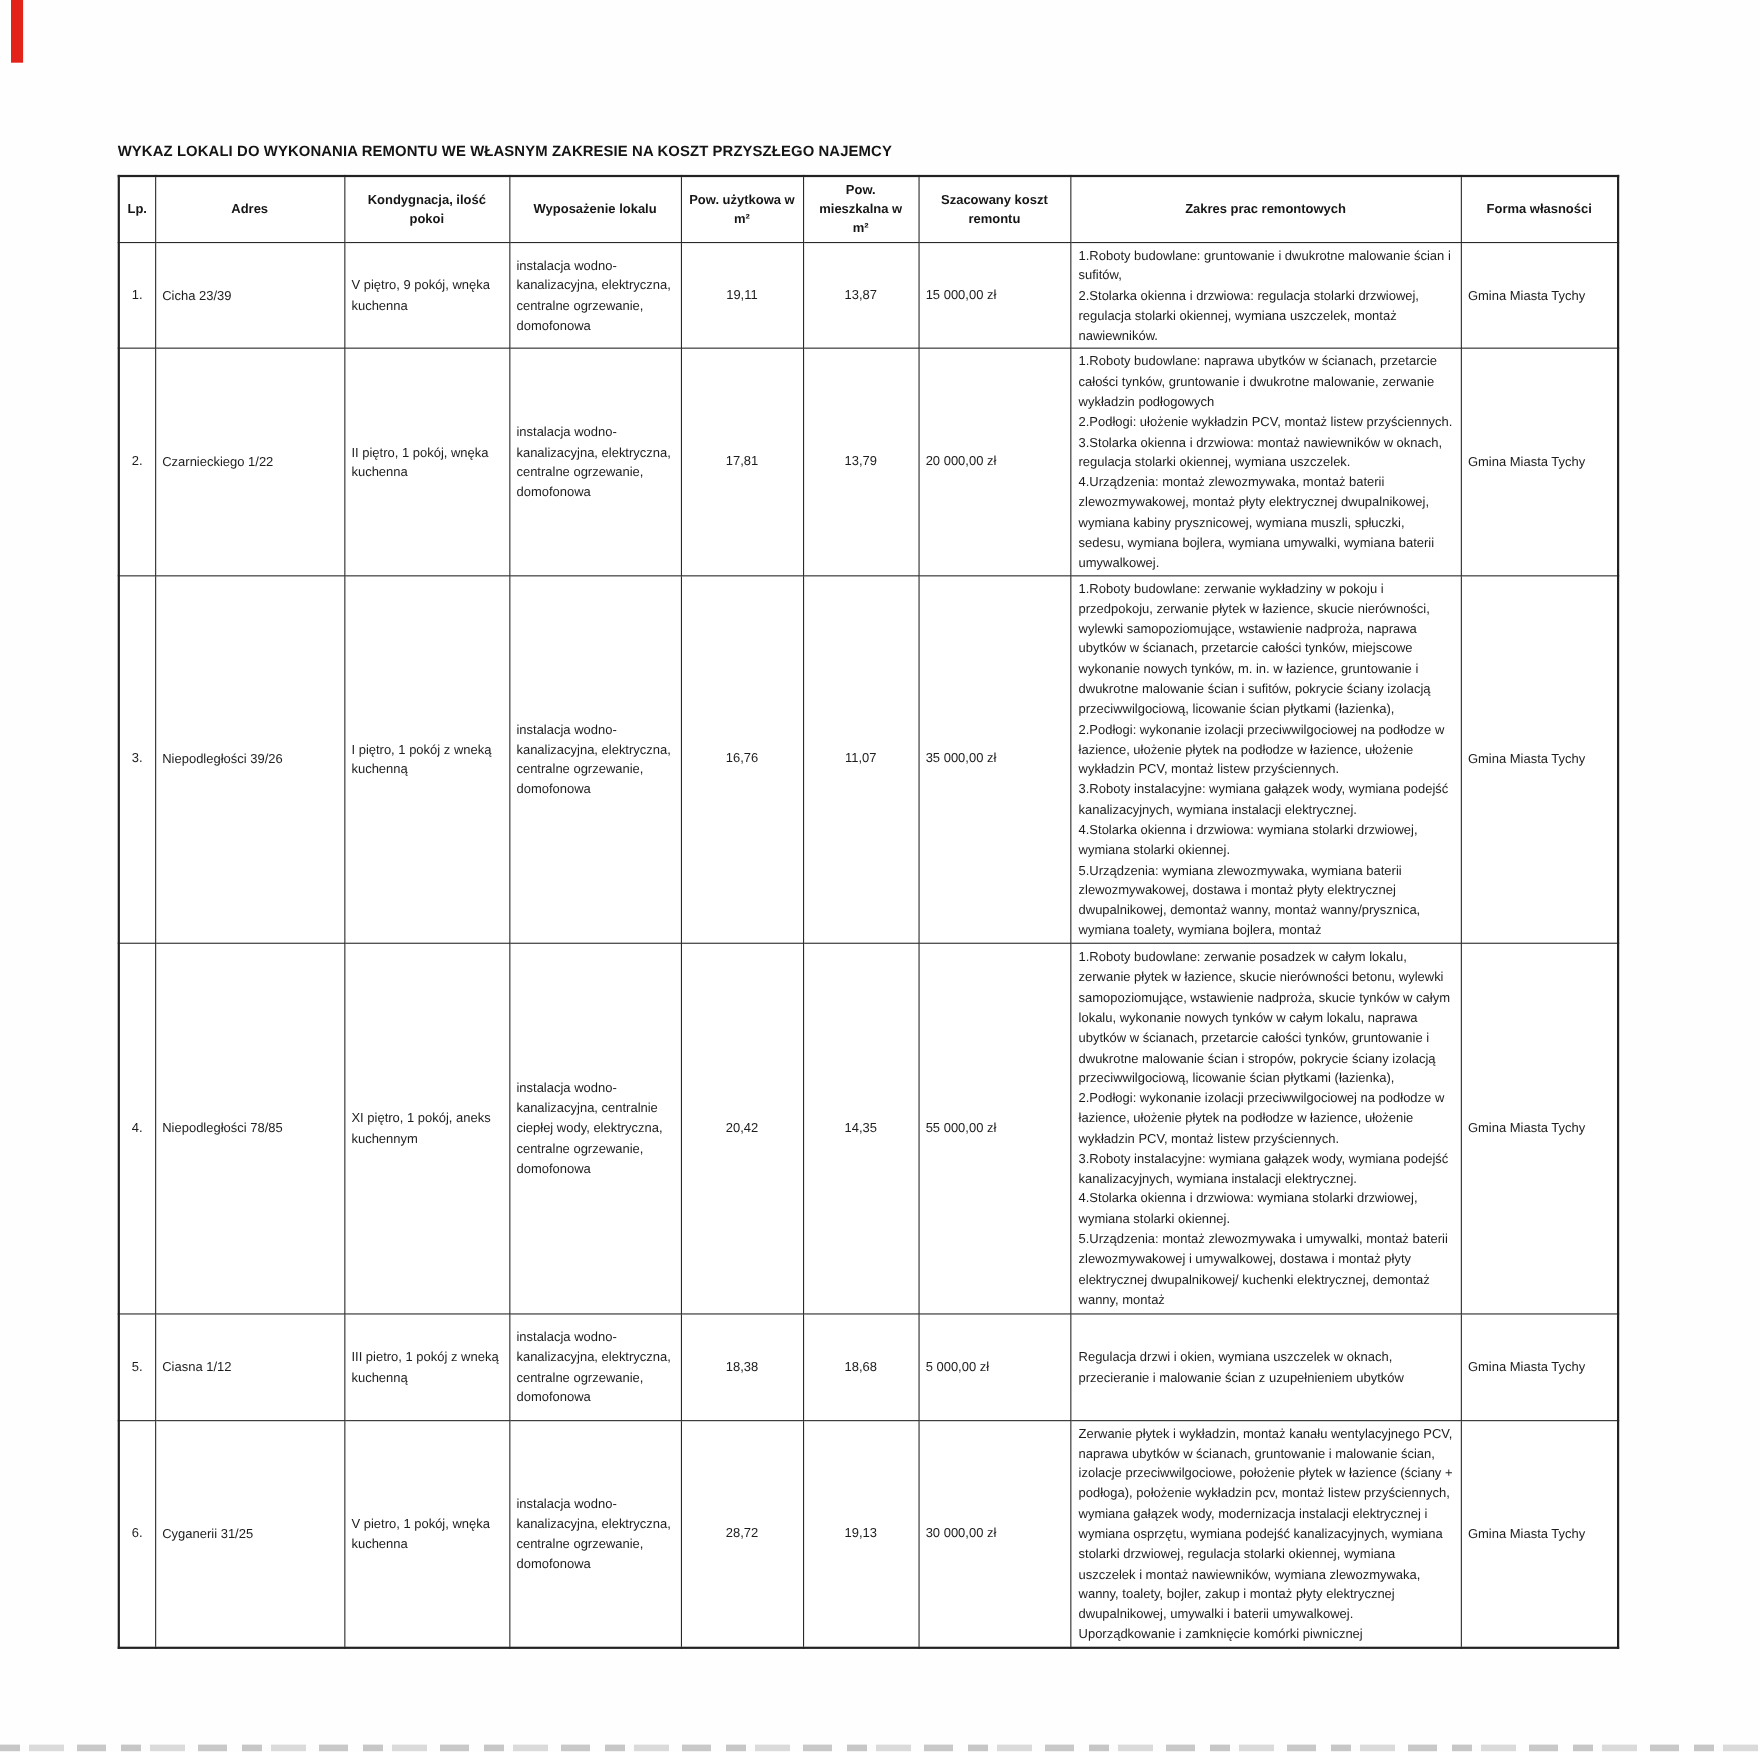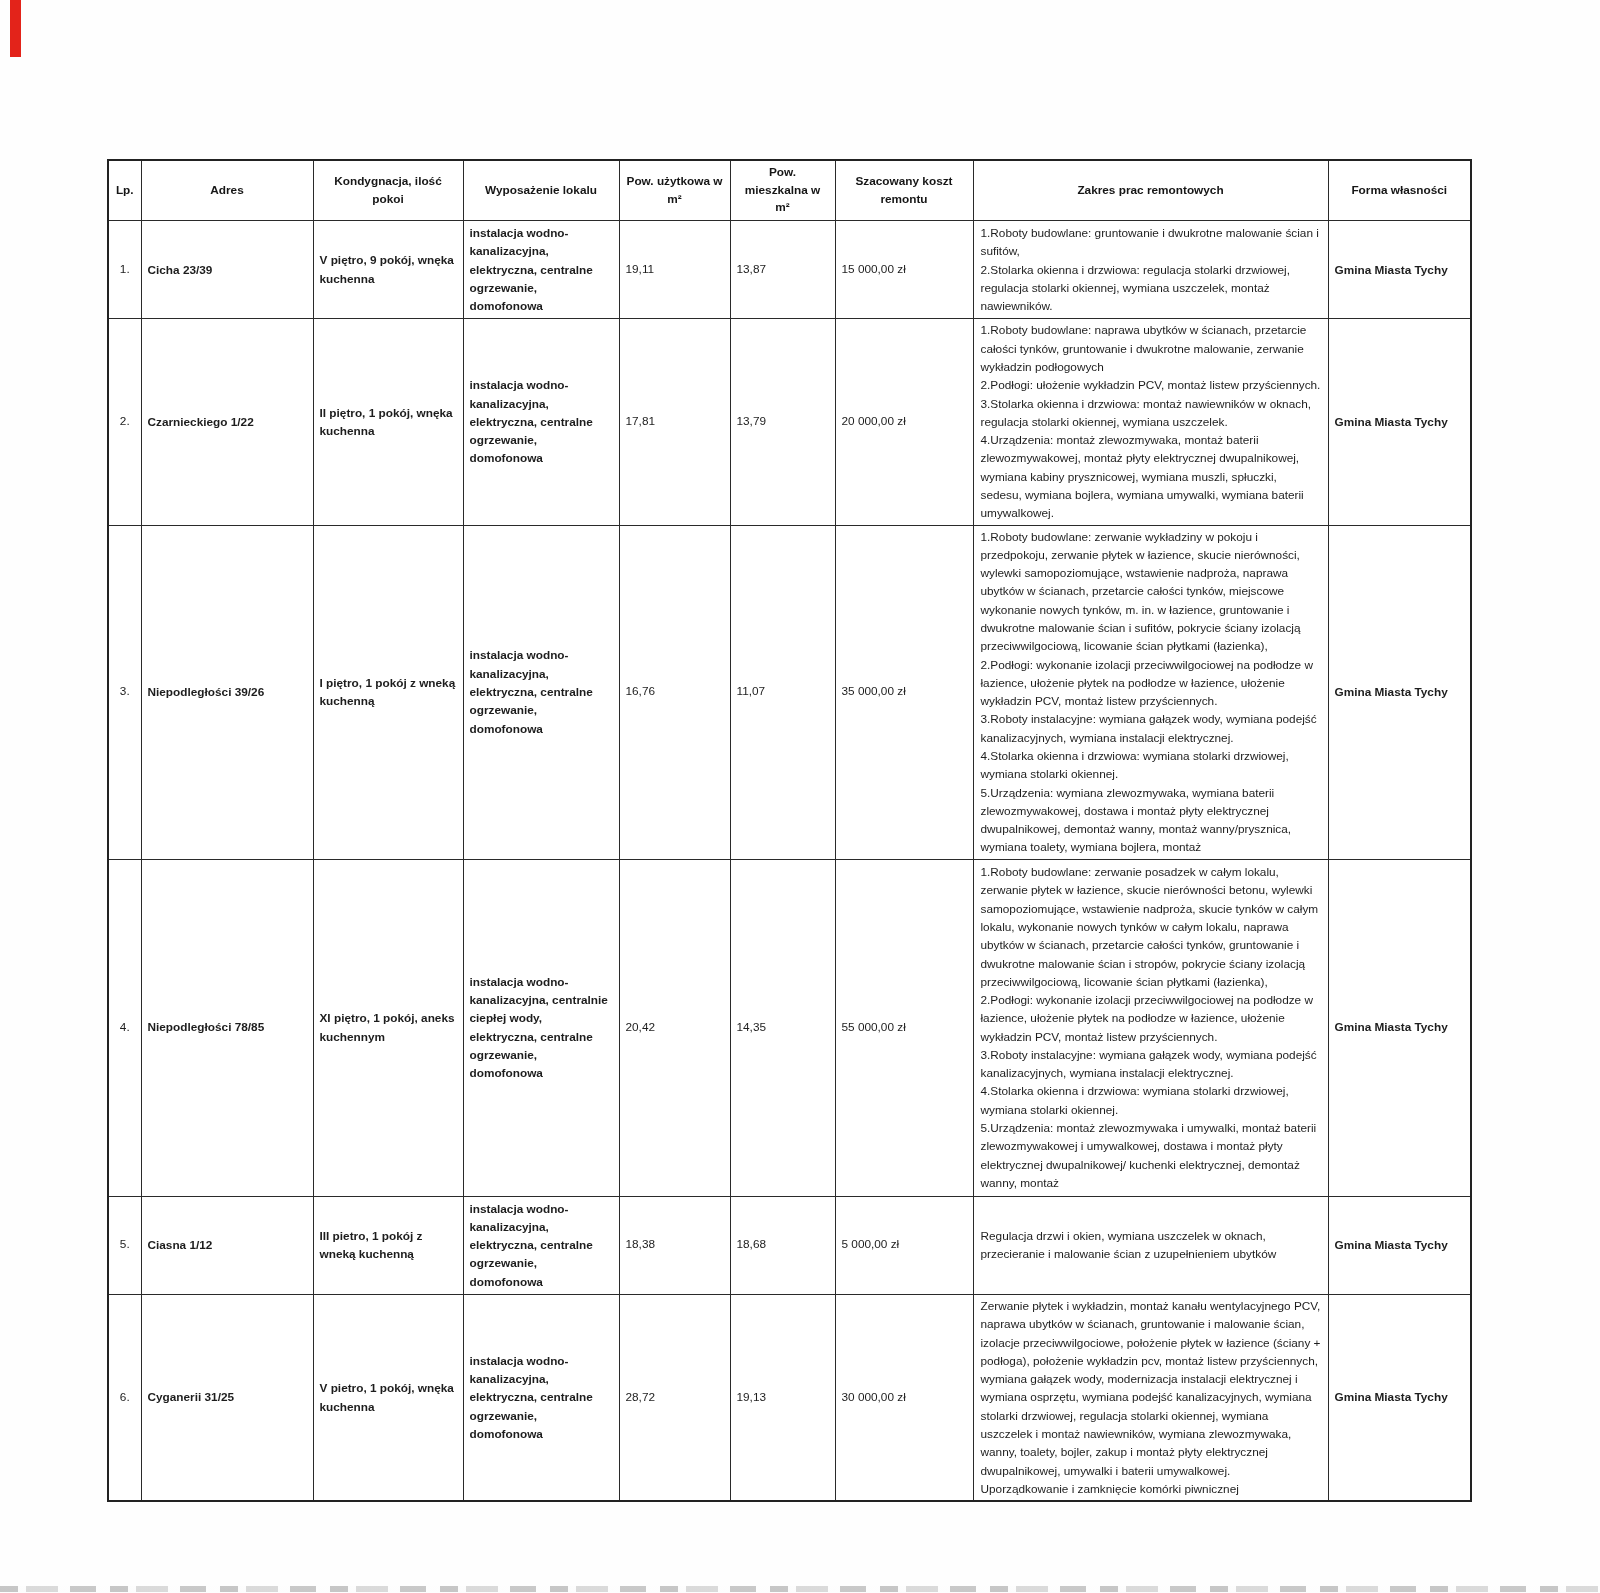--- a/index.html
+++ b/index.html
@@ -29,24 +29,24 @@
     padding:3px 6px;
     vertical-align:middle;
     overflow:hidden;
   }
   th{
     font-weight:bold;text-align:center;height:40px;
     color:#161616;
   }
   td{color:#1d1d1d;}
   td.c-lp{text-align:center;}
-  td.c-num{text-align:left;}
+  td.c-num{text-align:center;}
   td.c-koszt{text-align:left;padding-right:8px;white-space:nowrap;}
   td.c-zakres{white-space:pre-line;padding:2px 7px;line-height:1.55;}
-  td.c-text{line-height:1.55;font-weight:bold;}
+  td.c-text{line-height:1.55;}
   
   tr.r1 td{height:74px;}
   tr.r2 td{height:182px;}
   tr.r3 td{height:322px;}
   tr.r4 td{height:330px;}
   tr.r5 td{height:90px;}
   tr.r6 td{height:160px;margin-top:12px;}
   
   .red-mark{
     position:absolute;left:10px;top:0;width:11px;height:57px;
@@ -60,20 +60,21 @@
       rgba(60,60,60,.5) 70px 96px, rgba(240,240,240,.06) 96px 110px);
   }
 </style>
 </head>
 <body>
 
 <div class="page">
 
   <div class="red-mark"></div>
 
+  <div class="doc-title">WYKAZ LOKALI DO WYKONANIA REMONTU WE WŁASNYM ZAKRESIE NA KOSZT PRZYSZŁEGO NAJEMCY</div>
 
   <table class="lokale">
     <colgroup>
       <col style="width:33px">
         <col style="width:172px">
         <col style="width:150px">
       <col style="width:156px">
         <col style="width:111px">
         <col style="width:105px">
       <col style="width:138px">

